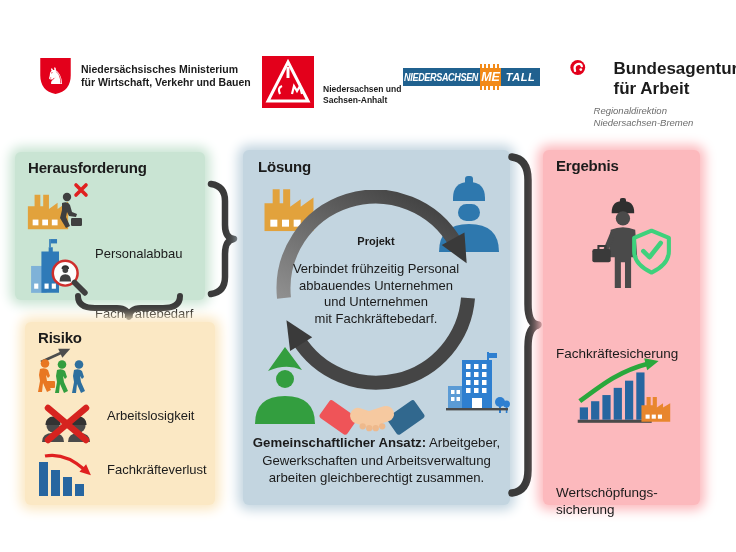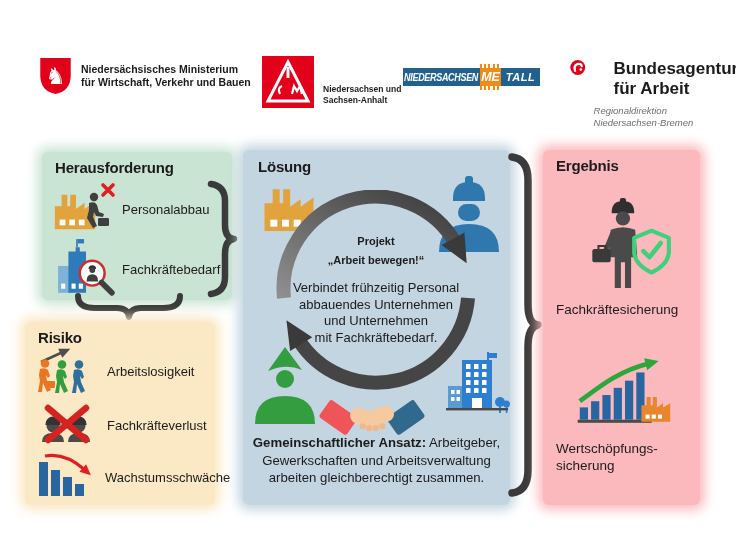--- a/index.html
+++ b/index.html
@@ -16,30 +16,30 @@
   .nsm-box{height:18px;display:flex;align-items:center;justify-content:center;
            background:var(--nsm-blue);color:#fff;font-weight:bold;font-style:italic;}
   .nsm-n{width:77px;font-size:11px;letter-spacing:-.4px;}
   .nsm-n span{display:inline-block;transform:scaleX(.82);}
   .nsm-me{width:21px;background:var(--nsm-orange);font-size:12.5px;}
   .nsm-tall{width:39px;font-size:11px;letter-spacing:.5px;}
   .teeth{height:4px;width:21px;background:repeating-linear-gradient(90deg,var(--nsm-orange) 0 2px,transparent 2px 4.2px);}
 
   
   .panel{position:absolute;border-radius:6px;}
-  .panel-challenge{left:42px;top:152px;width:190px;height:148px;background:var(--challenge-bg);
+  .panel-challenge{left:15px;top:152px;width:190px;height:148px;background:var(--challenge-bg);
                    box-shadow:0 0 12px 5px var(--challenge-bg);}
   .panel-risk{left:25px;top:322px;width:190px;height:183px;background:var(--risk-bg);
               box-shadow:0 0 12px 5px var(--risk-bg);}
   .panel-solution{left:243px;top:150px;width:267px;height:355px;background:var(--solution-bg);
                   box-shadow:0 0 12px 5px var(--solution-bg);}
   .panel-result{left:543px;top:150px;width:157px;height:355px;background:var(--result-bg);
                 box-shadow:0 0 12px 5px var(--result-bg);}
   .panel-title{position:absolute;left:13px;top:7px;font-size:15px;font-weight:bold;letter-spacing:-.2px;}
-  .item-label{position:absolute;font-size:13px;white-space:nowrap;}
+  .item-label{position:absolute;font-size:13px;white-space:nowrap;margin-top:44px;}
 
   .project-head{font-size:11px;font-weight:bold;line-height:19px;}
   .desc-line{font-size:13px;line-height:16.5px;}
   .approach{font-size:13.2px;line-height:17.5px;text-align:center;}
 </style>
 </head>
 <body>
 
 <div class="stage">
 
@@ -191,21 +191,20 @@
 
     <svg class="abs" style="left:12px;top:128px;" width="60" height="48" viewBox="0 0 60 48">
       <g style="fill:var(--bar-blue)">
         <rect x="2" y="12" width="9" height="34"></rect>
         <rect x="14" y="20" width="9" height="26"></rect>
         <rect x="26" y="27" width="9" height="19"></rect>
         <rect x="38" y="34" width="9" height="12"></rect>
       </g>
       <path d="M8,6 Q28,2 48,20" fill="none" stroke="#e02020" stroke-width="3.2" marker-end="url(#ah-red)"></path>
     </svg>
-    <div class="item-label" style="left:80px;top:148px;">Wachstumsschwäche</div>
   </div>
 
   <div class="panel panel-solution">
     <div class="panel-title" style="left:15px;top:8px;">Lösung</div>
 
     <svg class="abs" style="left:18px;top:34px;" width="56" height="48" viewBox="0 0 48 40">
       <use href="#sym-factory" width="48" height="40" style="fill:var(--factory-orange)"></use>
     </svg>
 
     <svg class="abs" style="left:194px;top:22px;" width="64" height="80" viewBox="0 0 64 80">
@@ -217,21 +216,20 @@
       </g>
     </svg>
 
     <svg class="abs" style="left:20px;top:40px;" width="225" height="270" viewBox="0 0 225 270">
       <path d="M21,108 A92,92 0 0 1 193,54" fill="none" stroke="url(#cycle-grad)" stroke-width="14" marker-end="url(#ah-big)"></path>
       <path d="M205,108 A92,92 0 0 1 35,149" fill="none" stroke="#454545" stroke-width="14" marker-end="url(#ah-big)"></path>
     </svg>
 
     <div class="abs" style="left:38px;top:82px;width:190px;text-align:center;">
       <div class="project-head">Projekt</div>
-      <div class="project-head">„Arbeit bewegen!“</div>
       <div style="height:10px;"></div>
       <div class="desc-line">Verbindet frühzeitig Personal</div>
       <div class="desc-line">abbauendes Unternehmen</div>
       <div class="desc-line">und Unternehmen</div>
       <div class="desc-line">mit Fachkräftebedarf.</div>
     </div>
 
     <svg class="abs" style="left:10px;top:194px;" width="64" height="80" viewBox="0 0 64 80">
       <g style="fill:var(--icon-green)">
         <path d="M15,27 L32,3 L49,26 Q33,19 15,27 Z"></path>

